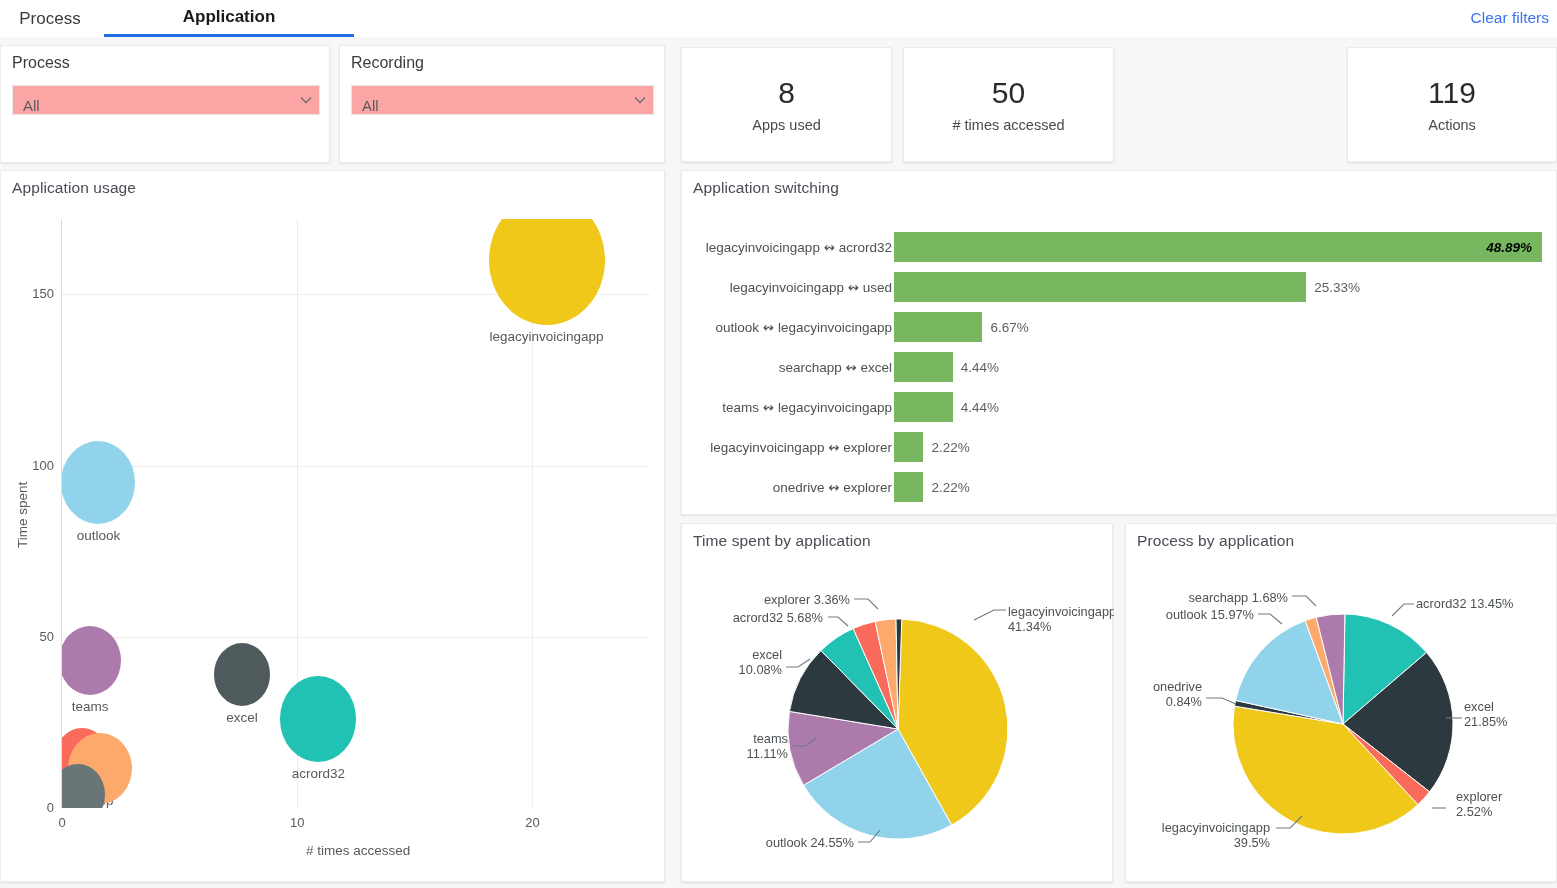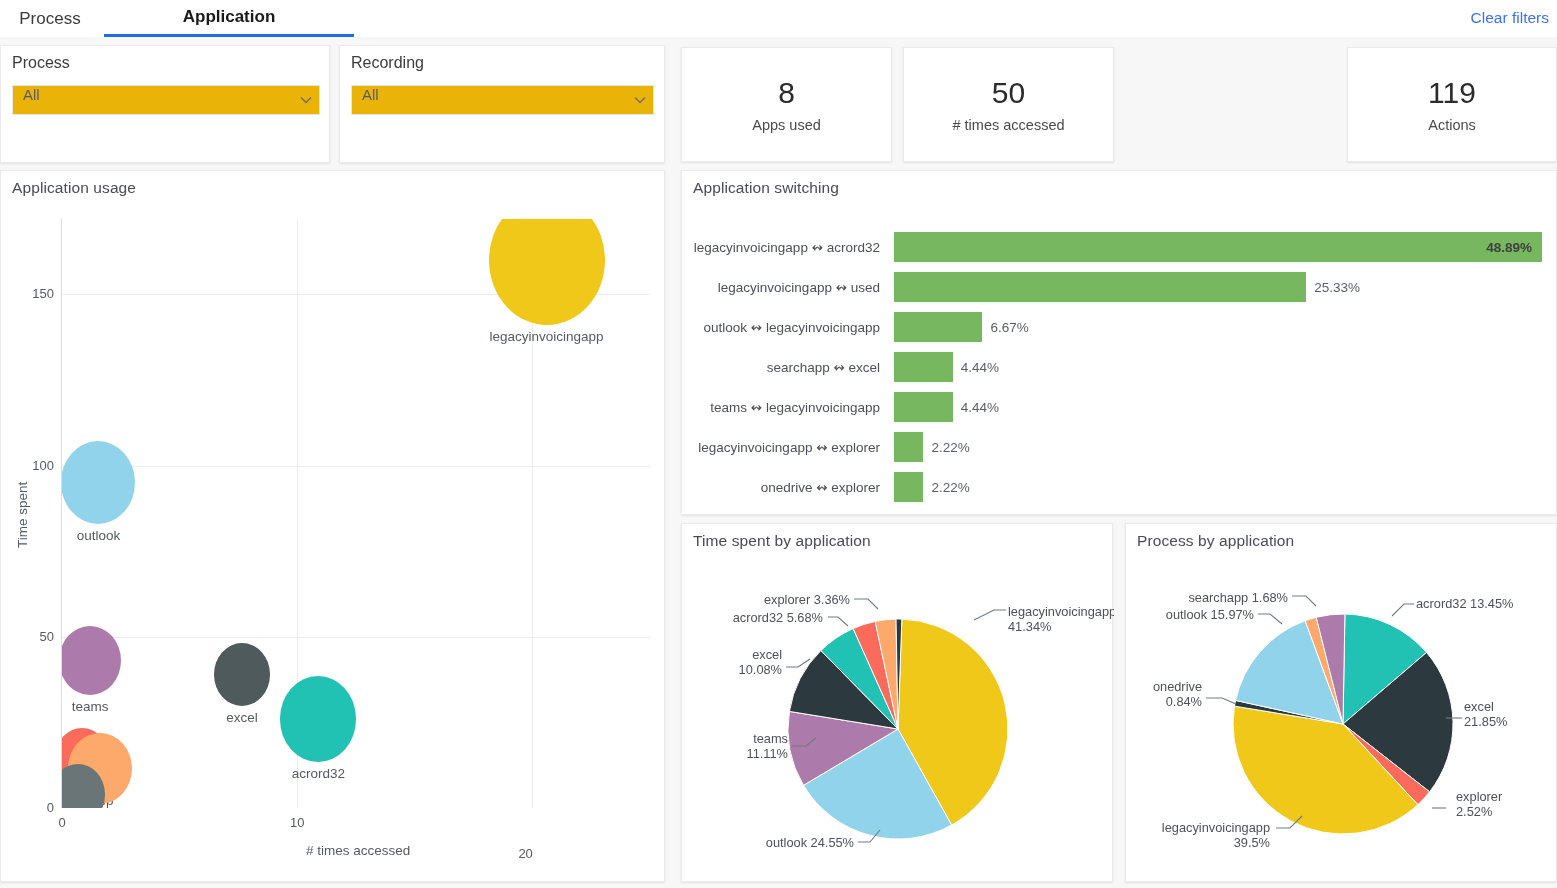--- a/index.html
+++ b/index.html
@@ -49,22 +49,22 @@
   .filter.activity  { left: 0px;   width: 330px; }
   .filter.recording { left: 339px; width: 326px; }
   .filter-label {
     position: absolute; left: 11px; top: 8px;
     font-size: 16px; color: #3c3c3c;
   }
   .dropdown {
     position: absolute; left: 11px; top: 39px;
     height: 30px;
     border: 1px solid #e6e6e6;
-    background: #eab308;
-    display: flex; align-items: flex-start;
+    background: #fca5a5;
+    display: flex; align-items: flex-end;
     cursor: pointer;
   }
   .filter.activity  .dropdown { width: 308px; }
   .filter.recording .dropdown { width: 303px; }
   .dropdown-value {
     font-size: 15px; color: #5b5b5b; padding-left: 10px; flex: 1;
   }
   .chev {
     width: 26px; height: 100%;
     display: flex; align-items: center; justify-content: center;
@@ -118,32 +118,33 @@
     transform-origin: 0 0; transform: rotate(-90deg);
   }
 
   
   .switch-card { left: 681px; top: 170px; width: 876px; height: 345px; }
   .bar-row {
     position: absolute; left: 0; height: 40px;
     display: flex; align-items: center;
   }
   .bar-cat {
-    position: absolute; right: 100%; margin-right: 14px;
+    position: absolute; right: 100%; margin-right: 2px;
     font-size: 13.5px; color: #4d5156; white-space: nowrap;
   }
   .bar-fill { height: 30px; background: #76b75f; }
   .bar-val-out {
     font-size: 13.5px; color: #5a5f63; margin-left: 8px; white-space: nowrap;
   }
   .bar-val-in {
     position: absolute; right: 10px; top: 50%;
     transform: translateY(-50%);
-    font-size: 13.5px; color: #404040; font-weight: bold;
+    font-size: 13.5px; color: #000000; font-weight: bold;
     white-space: nowrap;
+    font-style: italic;
   }
 
   
   .pie-card-a { left: 681px;  top: 523px; width: 432px; height: 359px; }
   .pie-card-b { left: 1125px; top: 523px; width: 432px; height: 359px; }
   .pie-wrap { position: absolute; left: 0; top: 0; width: 100%; height: 100%; }
   .pie-wrap svg { display: block; }
 </style>
 </head>
 <body>
@@ -205,21 +206,21 @@
 
   <div class="card bubble-card">
     <div class="card-title">Application usage</div>
     <div id="usage-axes">
         <div class="ytick" style="left: 13px; top: 629px;">0</div>
         <div class="ytick" style="left: 13px; top: 457.779px;">50</div>
         <div class="ytick" style="left: 13px; top: 286.558px;">100</div>
         <div class="ytick" style="left: 13px; top: 115.337px;">150</div>
         <div class="xtick" style="left: 47px; top: 644px; width: 28px; text-align: center;">0</div>
         <div class="xtick" style="left: 282.2px; top: 644px; width: 28px; text-align: center;">10</div>
-        <div class="xtick" style="left: 517.4px; top: 644px; width: 28px;  margin-top: 31px;">20</div>
+        <div class="xtick" style="left: 517.4px; top: 644px; width: 28px; text-align: center;">20</div>
         <div class="axis-line" style="left: 60px; top: 48px; width: 1px; height: 589px;"></div>
       </div>
     <div class="bubble-plot" id="usage-plot">
         <div class="gridline gl-h" style="top: 417.779px;"></div>
         <div class="gridline gl-h" style="top: 246.558px;"></div>
         <div class="gridline gl-h" style="top: 75.3372px;"></div>
         <div class="gridline gl-v" style="left: 235.2px;"></div>
         <div class="gridline gl-v" style="left: 470.4px;"></div>
         <div class="bubble" title="legacyinvoicingapp" style="left: 426.512px; top: -23.867px; width: 116px; height: 129.92px; background: rgb(239, 200, 26);"></div>
         <div class="bubble-label" style="left: 484.512px; top: 110.053px; transform: translateX(-50%);">legacyinvoicingapp</div>

